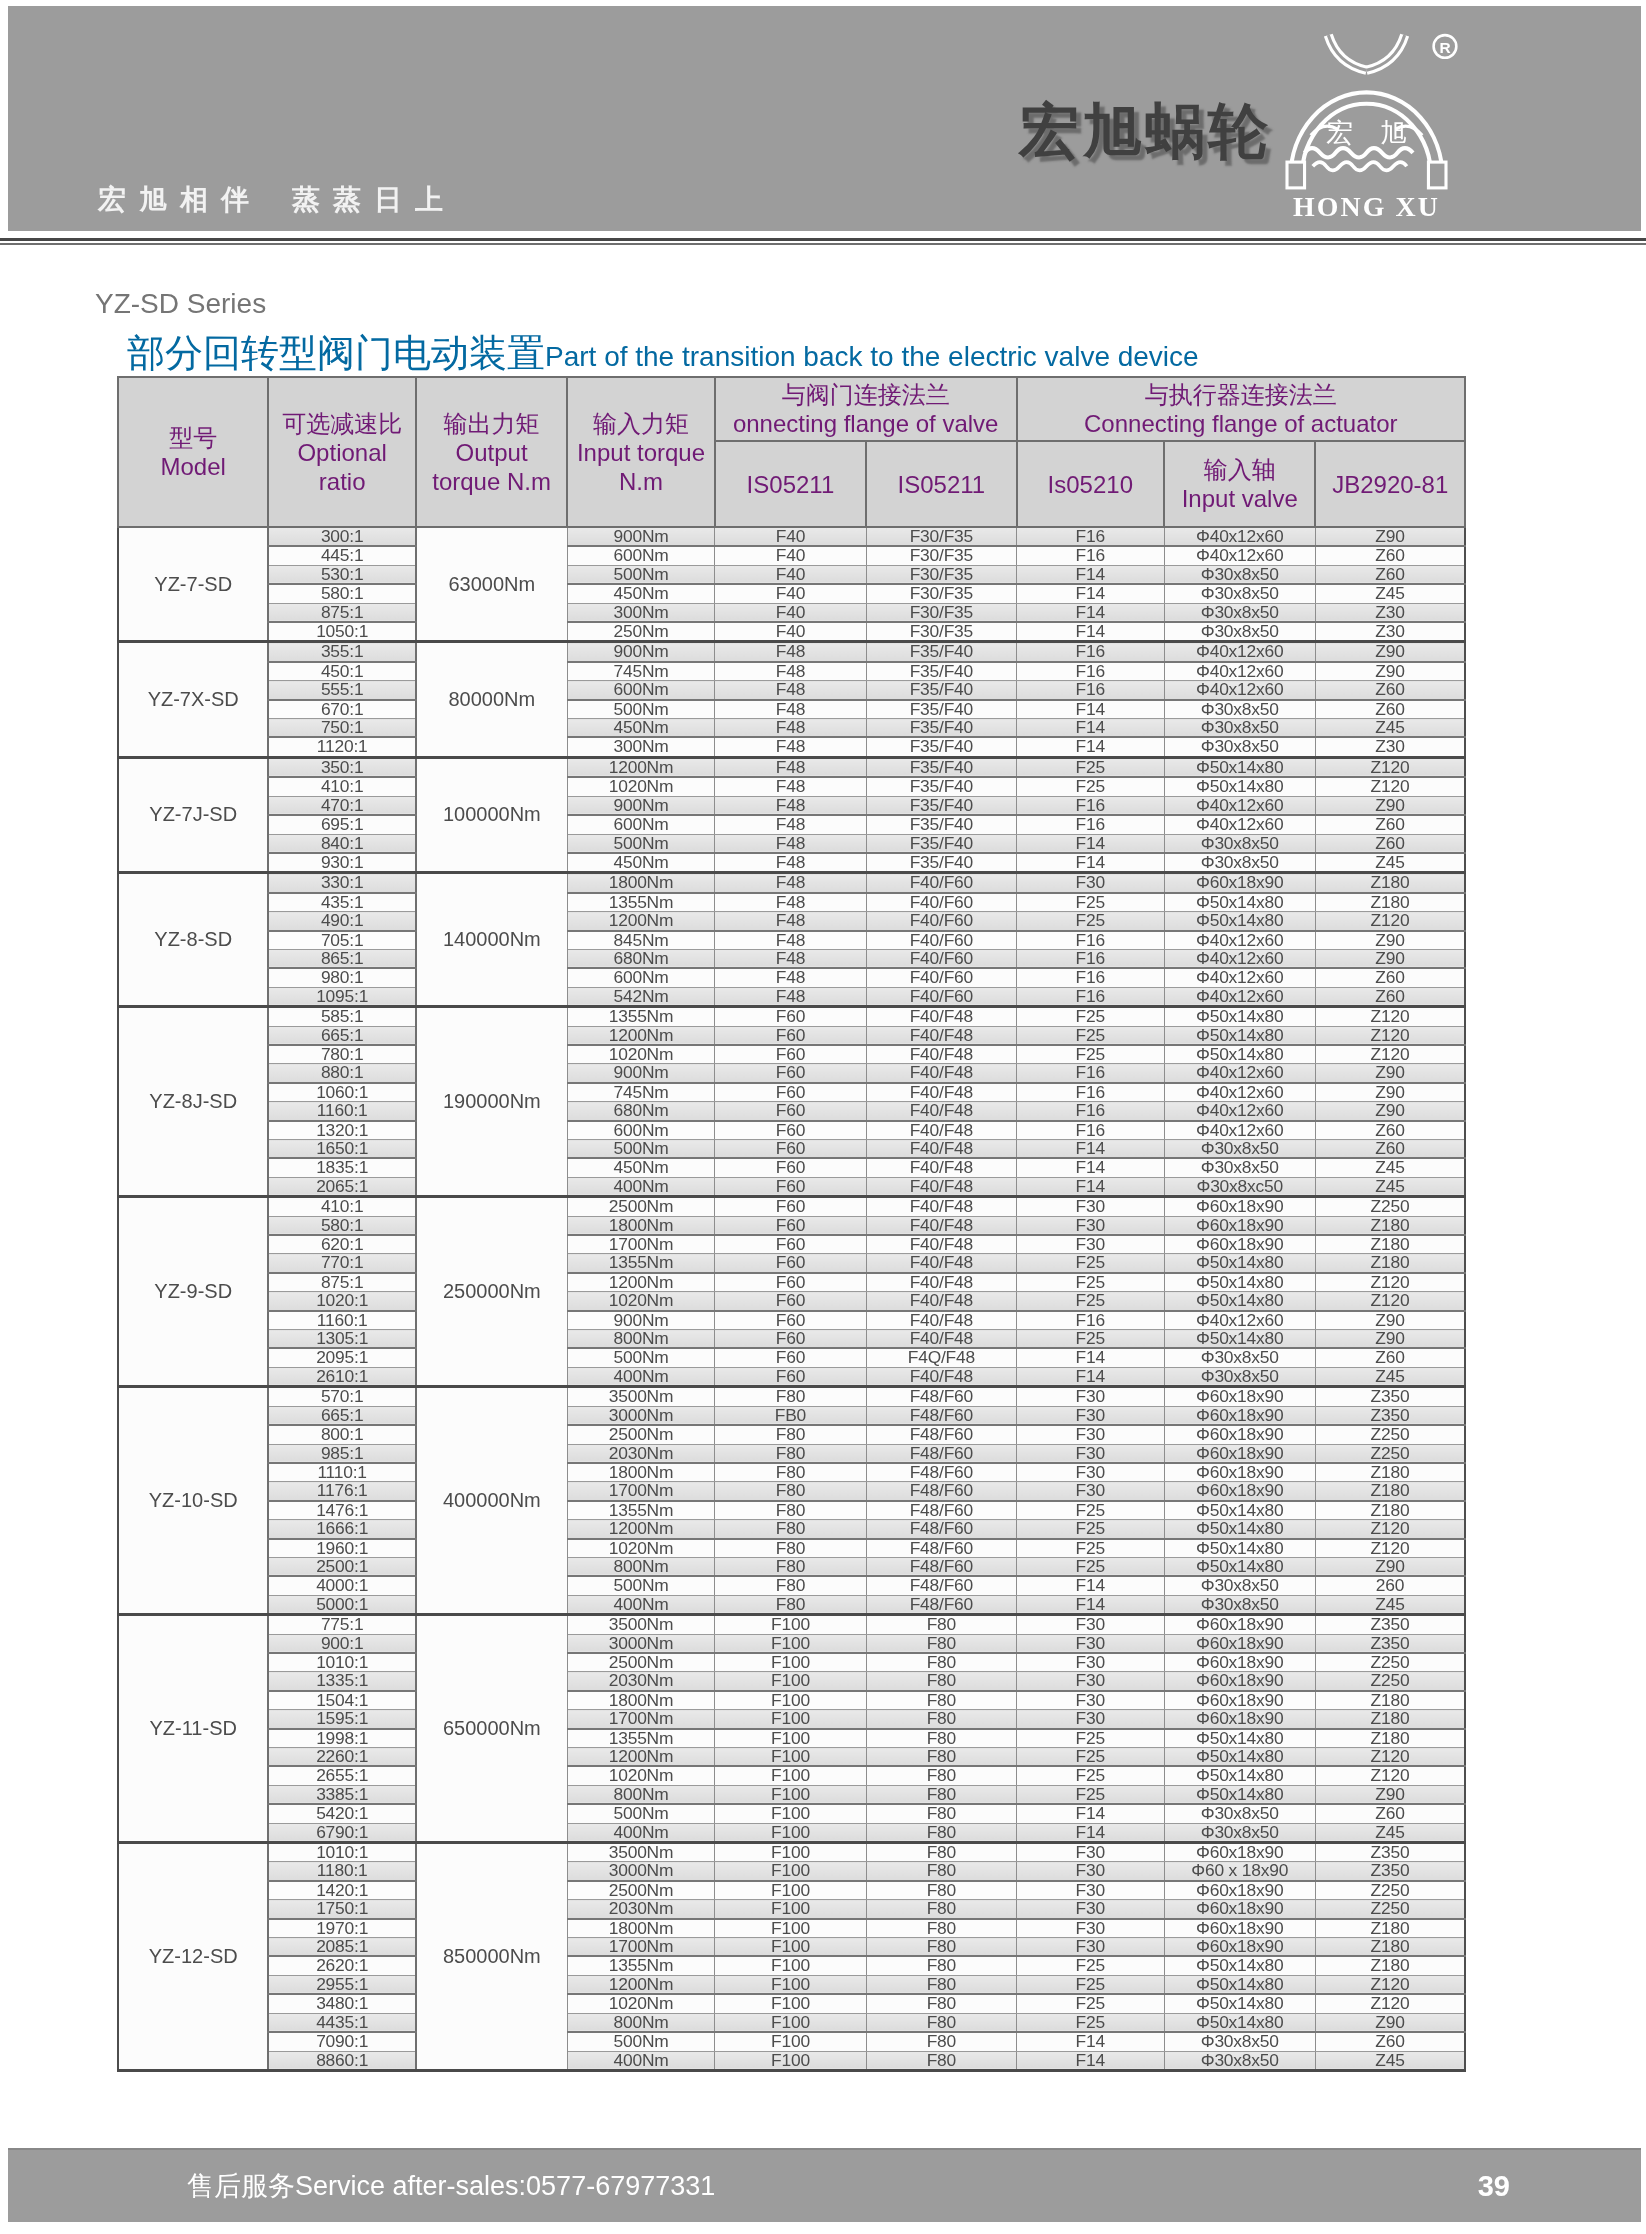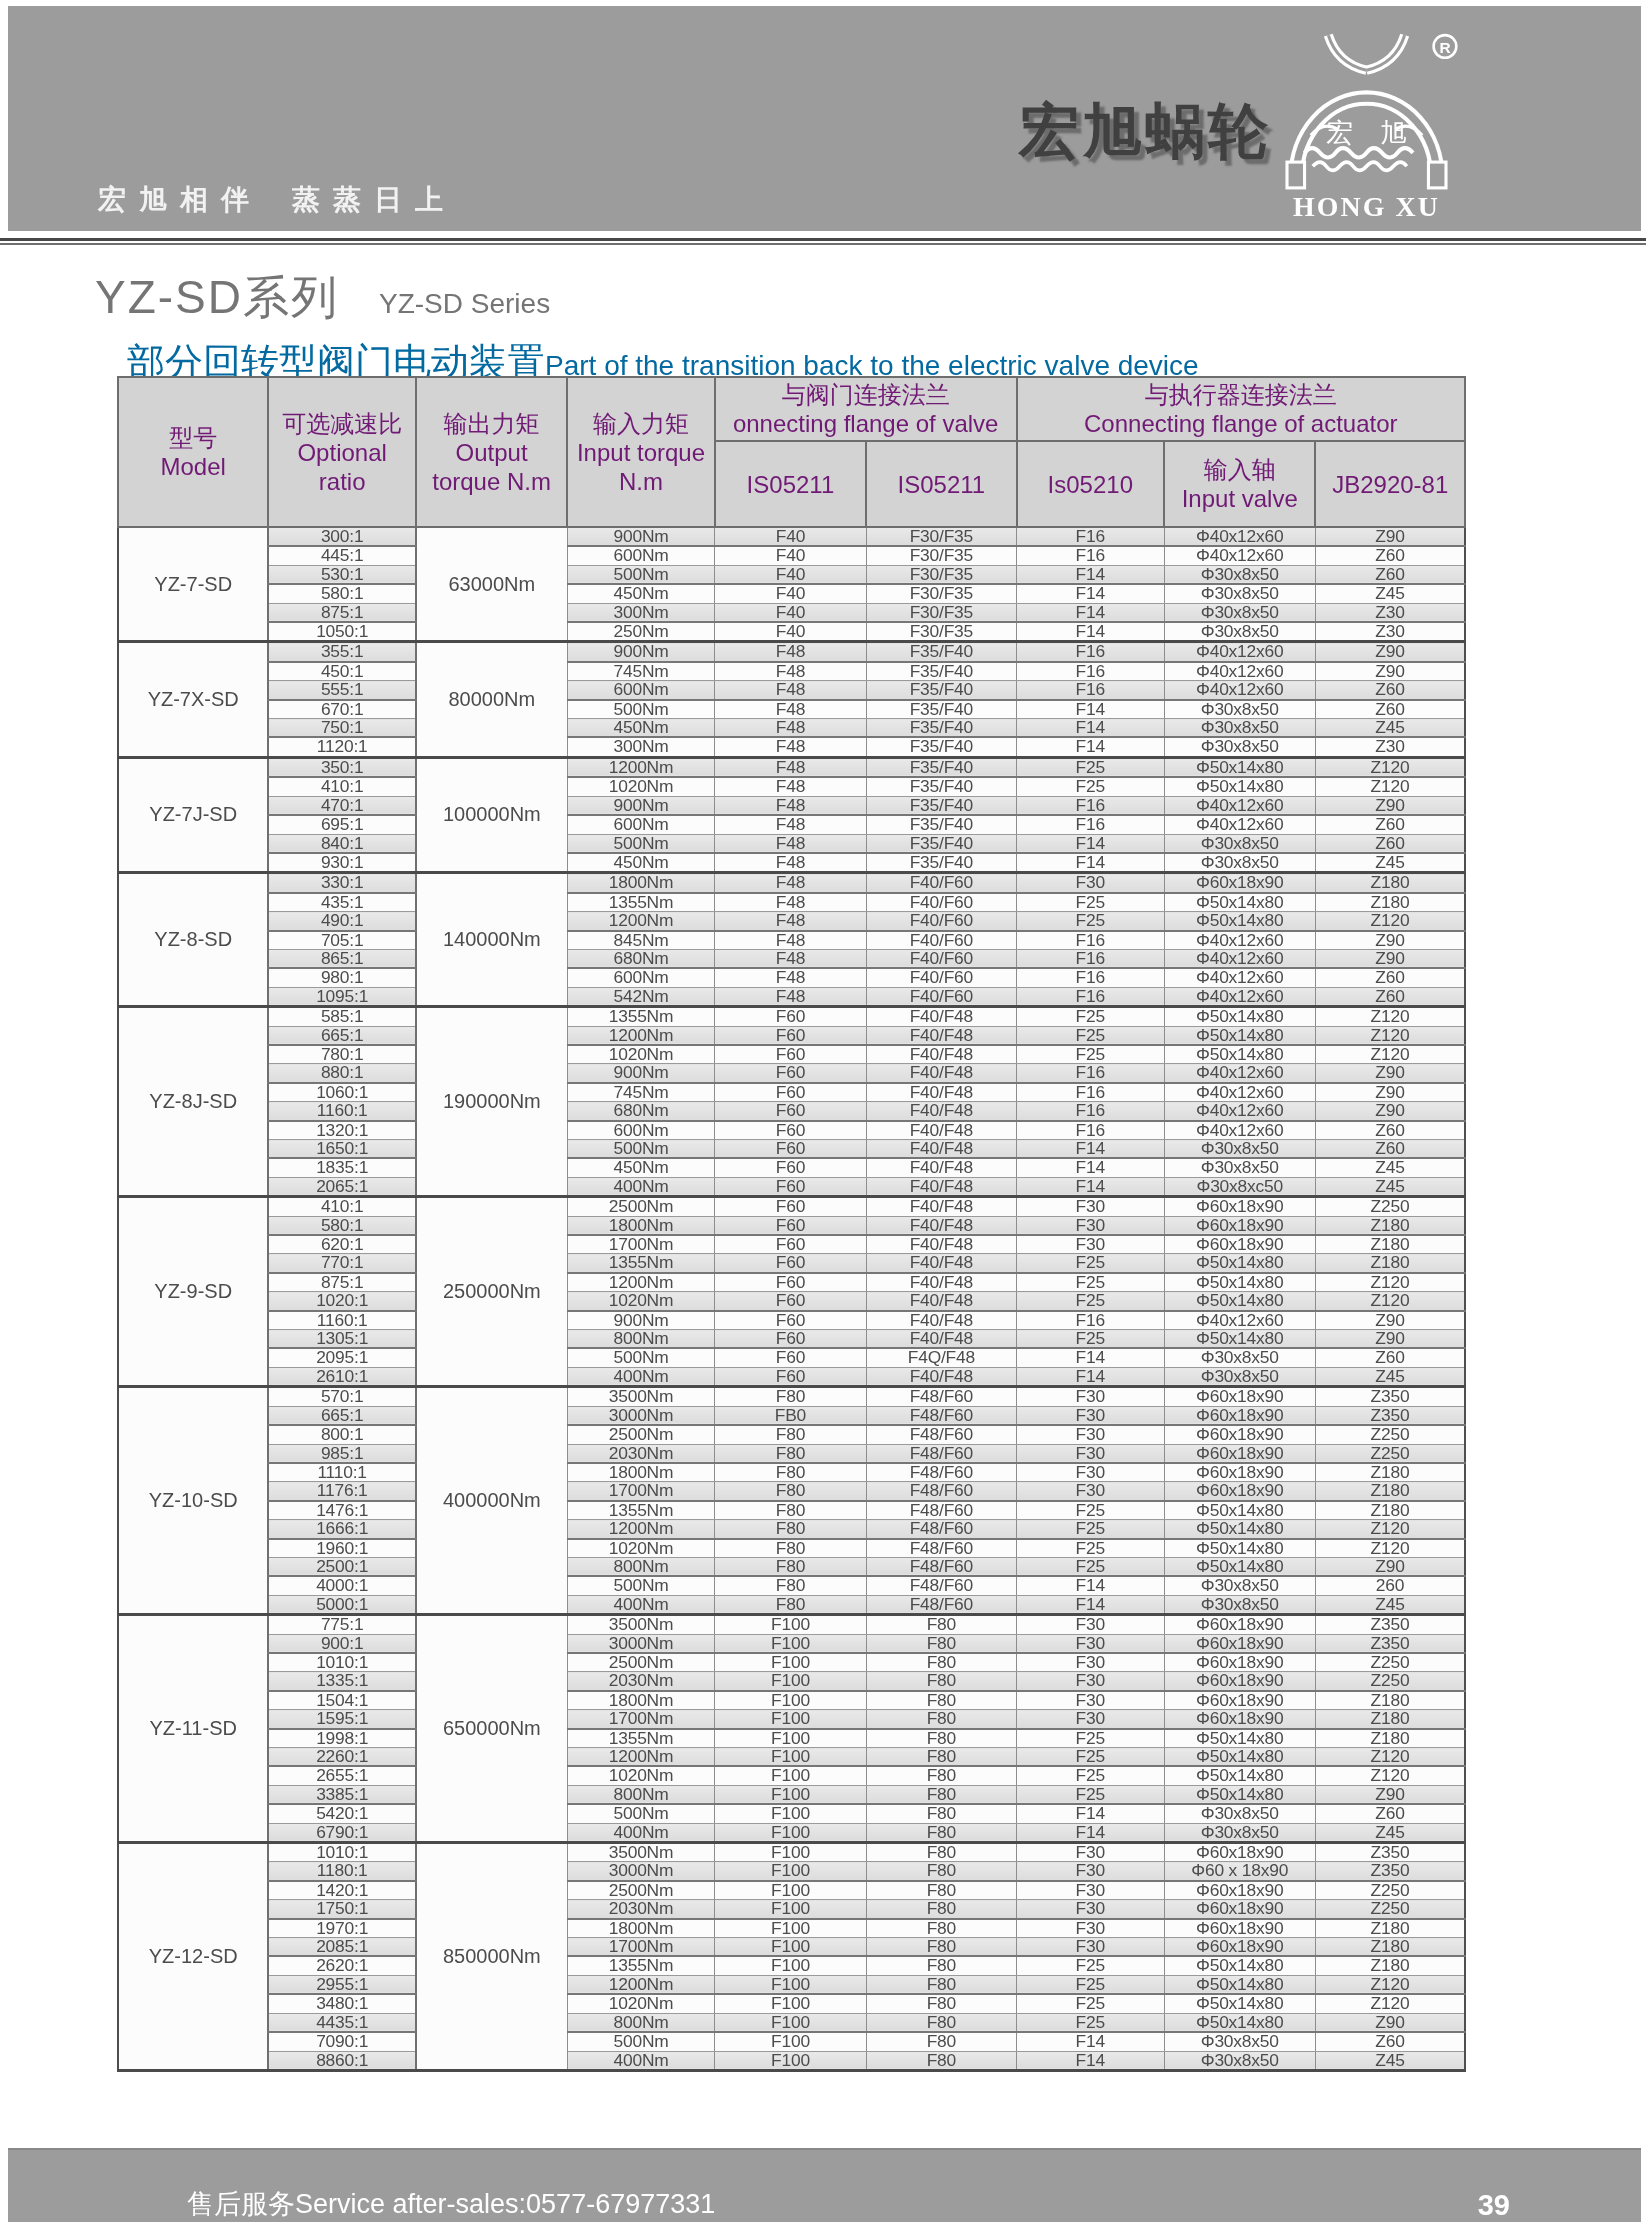--- a/index.html
+++ b/index.html
@@ -40,21 +40,21 @@
        color:#4c4c4c; background:#fcfcfc; overflow:hidden; white-space:nowrap; letter-spacing:-0.2px; }
   tr.stripe td { background:linear-gradient(180deg,#e9e9e9 0%,#dcdcdc 100%); border-bottom:2px solid #767676; }
   tr.group-end td { border-bottom:3px solid #4a4a4a; }
   td.model-cell, tr.stripe td.model-cell,
   td.torque-cell, tr.stripe td.torque-cell { background:#fcfcfc; font-size:20px; letter-spacing:0;
        border-bottom:3px solid #4a4a4a; }
   td.ratio-cell { border-left:2px solid #6f6f6f; border-right:2px solid #6f6f6f; }
 
   
   .footer { position:absolute; left:8px; top:2148px; width:1633px; height:74px; background:#9c9c9c;
-            border-top:2px solid #888888; display:flex; align-items:flex-end; color:#ffffff; font-size:27px; }
+            border-top:2px solid #888888; display:flex; align-items:center; color:#ffffff; font-size:27px; }
   .footer .service { margin-left:179px; }
   .footer .hotline { margin-left:72px; }
   .footer .page-num { margin-left:auto; margin-right:131px; font-weight:bold; font-size:29px; }
 </style>
 </head>
 <body>
 
 <div class="banner">
   <div class="slogan">
     <span>宏旭相伴</span><span class="slogan-gap"></span><span>蒸蒸日上</span>
@@ -80,21 +80,20 @@
     <text x="64" y="107" font-size="26" fill="#ffffff" text-anchor="middle">宏</text>
     <text x="116" y="107" font-size="26" fill="#ffffff" text-anchor="middle">旭</text>
     <text x="90" y="178" font-size="27" font-weight="bold" fill="#ffffff" text-anchor="middle" letter-spacing="2" font-family="Liberation Serif, serif">HONG XU</text>
   </svg>
 </div>
 
 <div class="rule"></div>
 
 <div class="title">
   <div class="t1">
-    <span class="t1-cn">YZ-SD系列</span>
     <span class="t1-en">YZ-SD Series</span>
   </div>
   <div class="t2">
     <span class="t2-cn">部分回转型阀门电动装置</span>
     <span class="t2-en">Part of the transition back to the electric valve device</span>
   </div>
 </div>
 
 <div class="table-wrap">
   <table>

